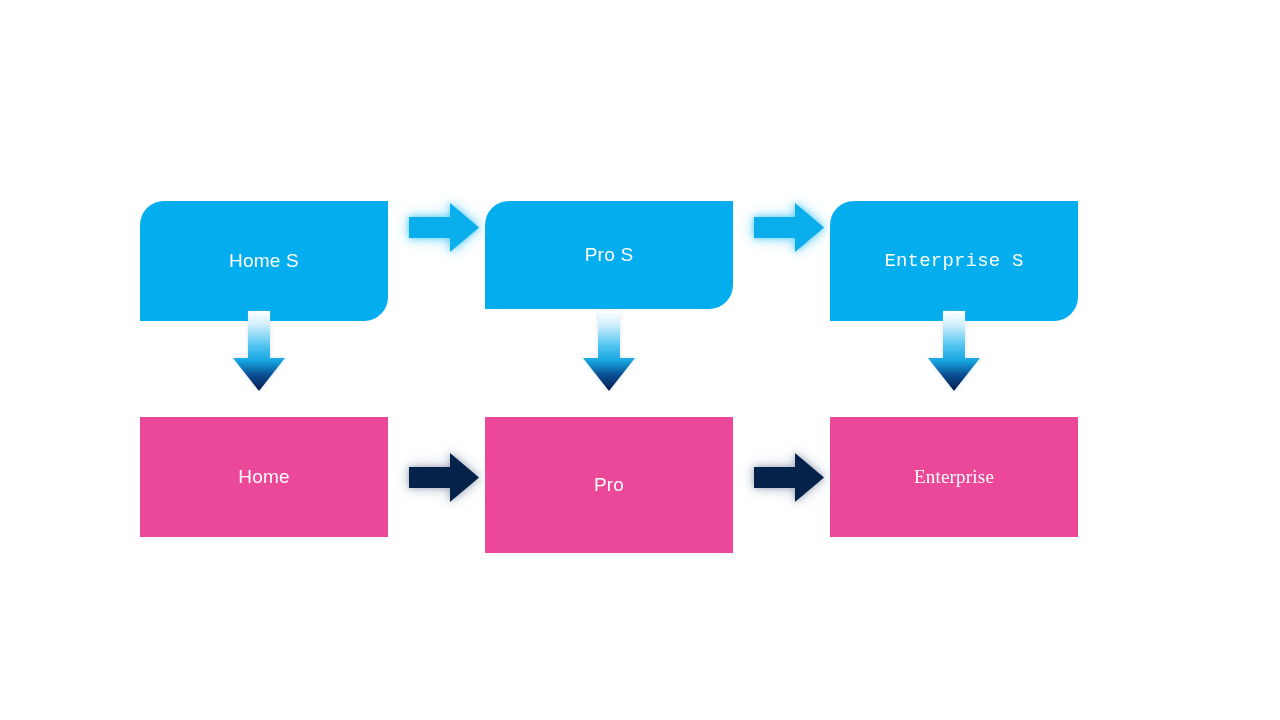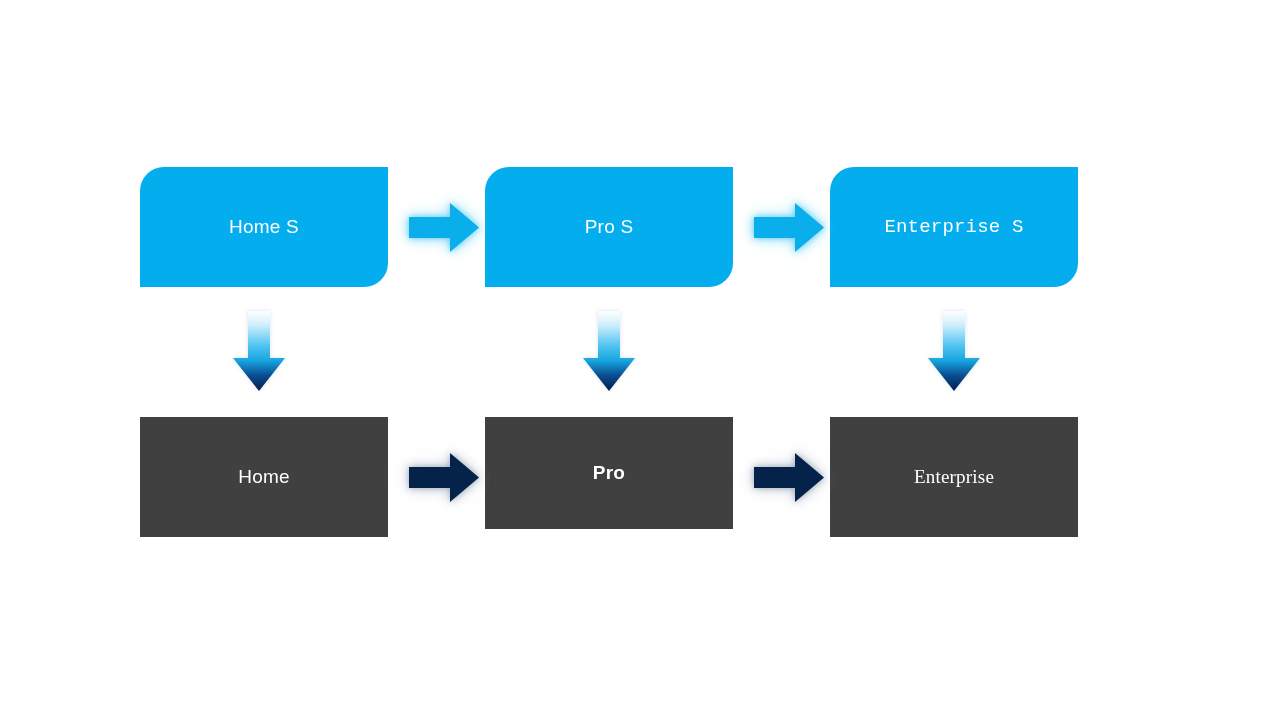--- a/index.html
+++ b/index.html
@@ -35,25 +35,26 @@
     letter-spacing: 0.2px;
     line-height: 1.2;
     user-select: none;
     -webkit-font-smoothing: antialiased;
   }
 
   
   .node--service {
     background: #03ADEE;
     border-radius: 24px 0 24px 0;
+    margin-top: 34px;
   }
 
   
   .node--product {
-    background: #404040;
+    background: #ec4899;
     border-radius: 0;
   }
 
   .node-label {
     display: block;
     text-align: center;
     pointer-events: none;
   }
 
   
@@ -90,21 +91,21 @@
 </style>
 </head>
 <body>
 
 <div id="canvas">
 
   <div class="node node--service" style="left:140px; top:167px; width:248px; height:120px;">
     <span class="node-label">Home S</span>
   </div>
 
-  <div class="node node--service" style="left:485px; top:167px; width:248px; height:120px;">
+  <div class="node node--service" style="left:485px; top:167px; width:248px; height:108px;">
     <span class="node-label">Pro S</span>
   </div>
 
   <div class="node node--service" style="left:830px; top:167px; width:248px; height:120px;font-family:Liberation Mono, monospace;">
     <span class="node-label">Enterprise S</span>
   </div>
 
   <div class="arrow arrow--right-light glow-light" style="left:409px; top:203px; width:70px; height:49px;">
     <svg width="70" height="49" viewBox="0 0 70 49" xmlns="http://www.w3.org/2000/svg">
       <path class="arrow-shape" d="M0,14 L41,14 L41,0 L70,24.5 L41,49 L41,35 L0,35 Z"></path>
@@ -145,21 +146,21 @@
   <div class="arrow glow-down" style="left:928px; top:311px; width:52px; height:80px;">
     <svg width="52" height="80" viewBox="0 0 52 80" xmlns="http://www.w3.org/2000/svg">
       <path d="M15,0 L37,0 L37,47 L52,47 L26,80 L0,47 L15,47 Z" fill="url(#downGrad)"></path>
     </svg>
   </div>
 
   <div class="node node--product" style="left:140px; top:417px; width:248px; height:120px;">
     <span class="node-label">Home</span>
   </div>
 
-  <div class="node node--product" style="left:485px; top:417px; width:248px; height:112px;font-weight:bold;">
+  <div class="node node--product" style="left:485px; top:417px; width:248px; height:136px;">
     <span class="node-label">Pro</span>
   </div>
 
   <div class="node node--product" style="left:830px; top:417px; width:248px; height:120px;font-family:Liberation Serif, serif;">
     <span class="node-label">Enterprise</span>
   </div>
 
   <div class="arrow arrow--right-dark glow-dark" style="left:409px; top:453px; width:70px; height:49px;">
     <svg width="70" height="49" viewBox="0 0 70 49" xmlns="http://www.w3.org/2000/svg">
       <path class="arrow-shape" d="M0,14 L41,14 L41,0 L70,24.5 L41,49 L41,35 L0,35 Z"></path>

